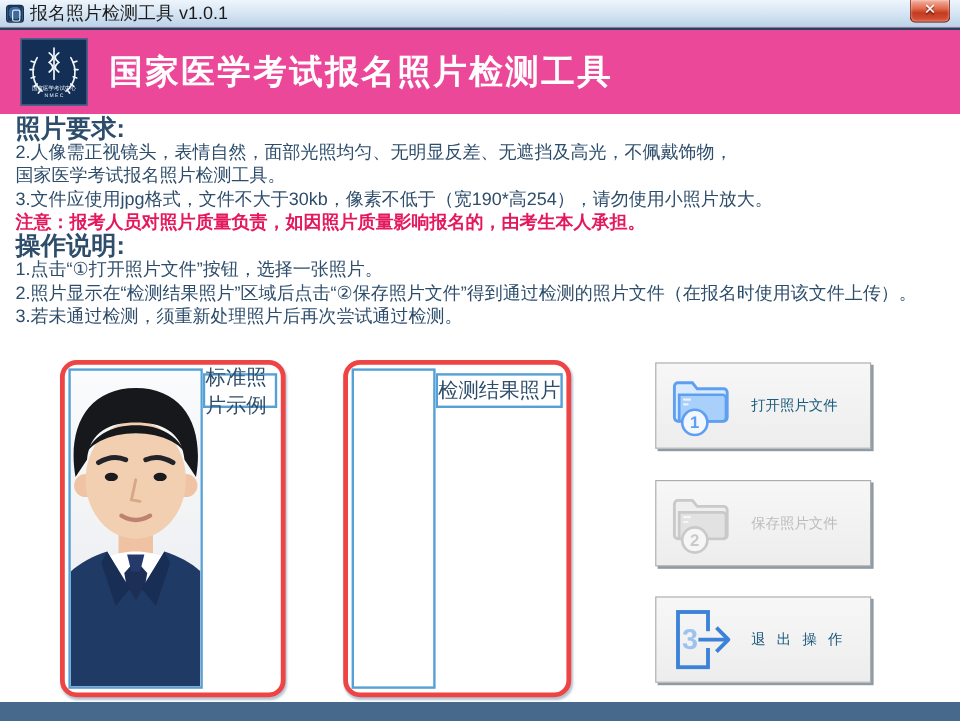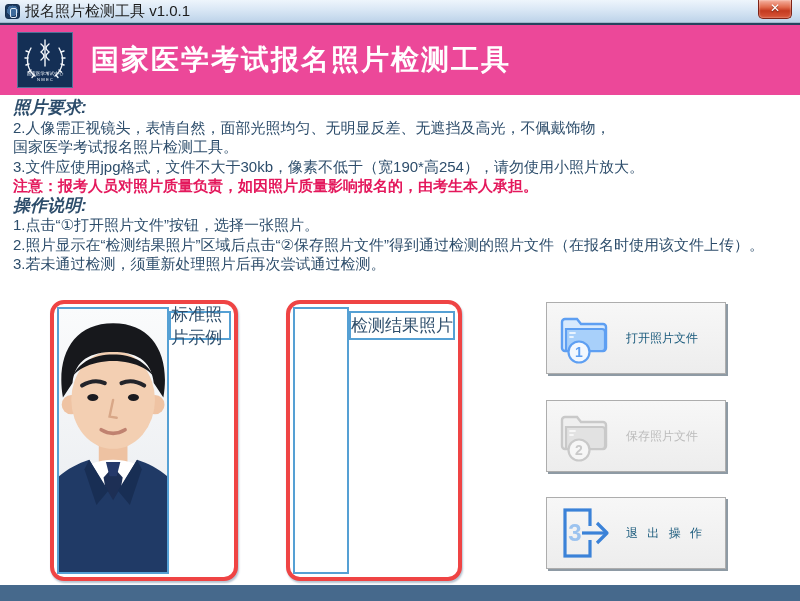--- a/index.html
+++ b/index.html
@@ -46,32 +46,32 @@
   }
   .header-title {
     color:#ffffff; font-size:28px; font-weight:bold; letter-spacing:2px;
   }
 
   
   .content {
     position:absolute; top:98px; left:13px; right:8px;
     color:#2d4d6b; font-size:15px; line-height:19.5px;
   }
-  .content .heading { font-weight:bold; font-size:17px;font-style:italic; }
+  .content .heading { font-weight:bold; font-size:21px; }
   .content .warning { color:#e4185c; font-weight:bold; }
 
   
   .photo-frame {
     position:absolute; top:300px; height:281px;
     background:#ffffff; border:4px solid #ef4444; border-radius:14px;
     box-shadow:1px 2px 2px rgba(90,120,150,.45);
     padding:3px; display:flex; flex-direction:row;
   }
   .frame-sample { left:50px;  width:188px; }
-  .frame-result { left:286px; width:176px; }
+  .frame-result { left:286px; width:190px; }
   .photo-area {
     flex:1 1 auto; border:2px solid #55a0d4; background:#ffffff;
     display:flex; align-items:center; justify-content:center; overflow:hidden;
   }
   .photo-area svg { width:100%; height:100%; display:block; }
   .frame-label {
     margin-top:4px; height:29px; border:2px solid #55a0d4; background:#ffffff;
     display:flex; align-items:center; justify-content:center;
     color:#2d4d6b; font-size:17px;
   }

